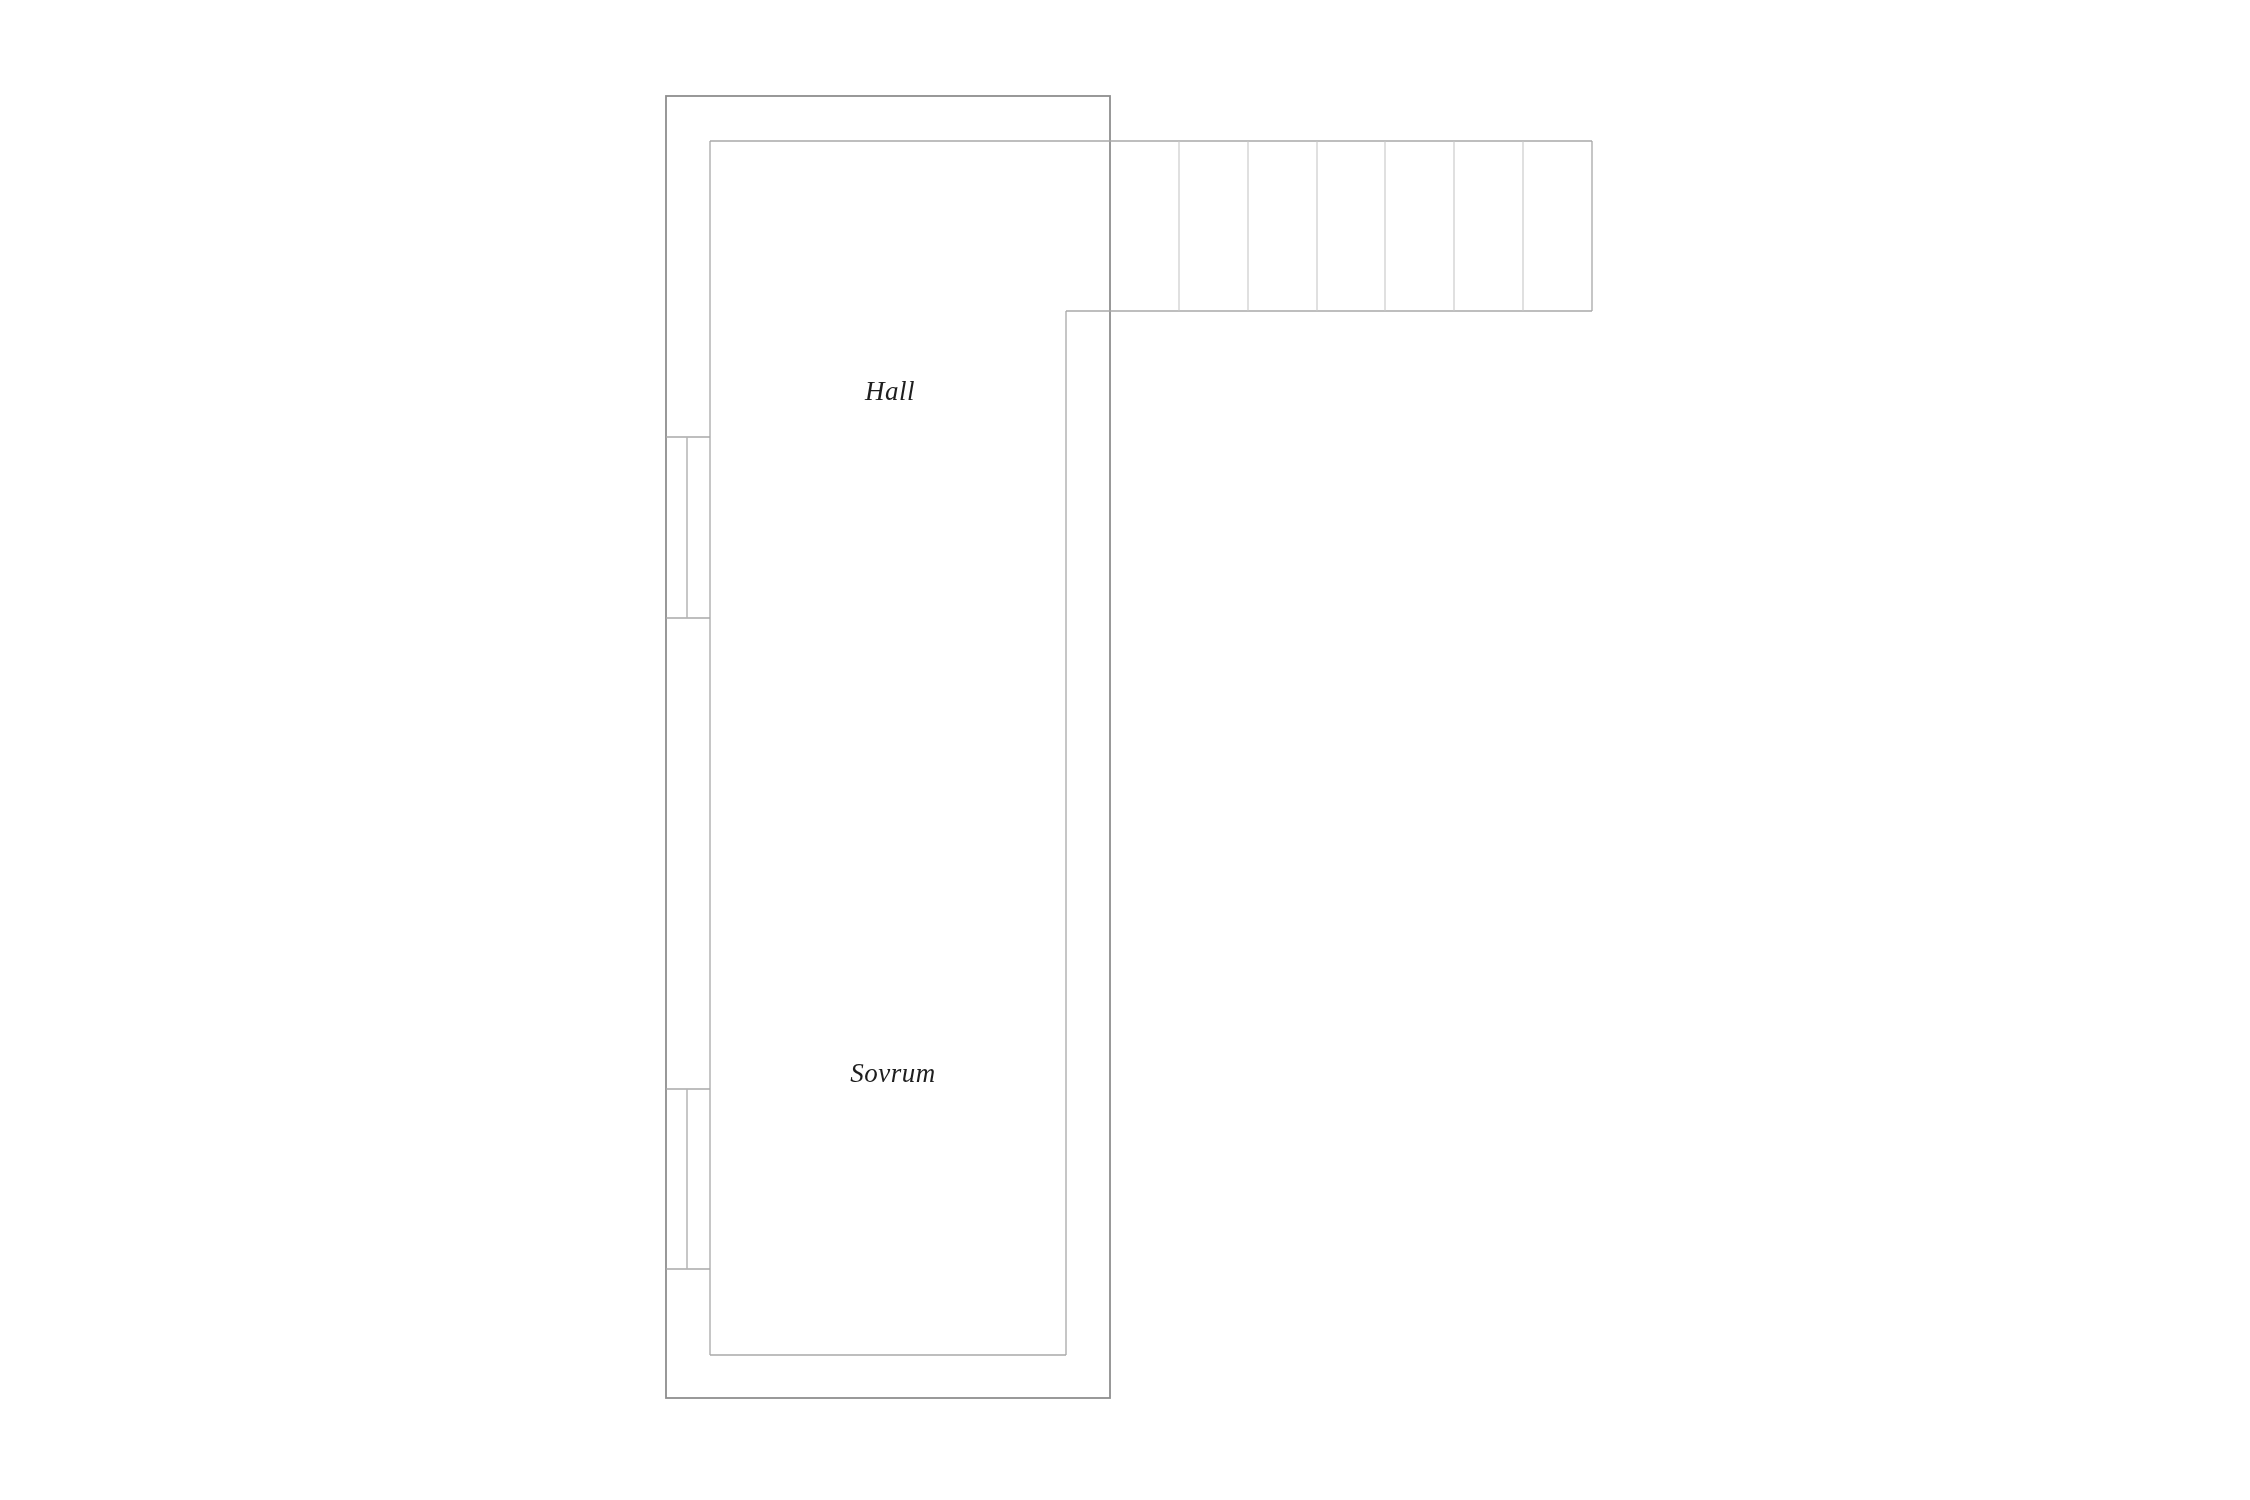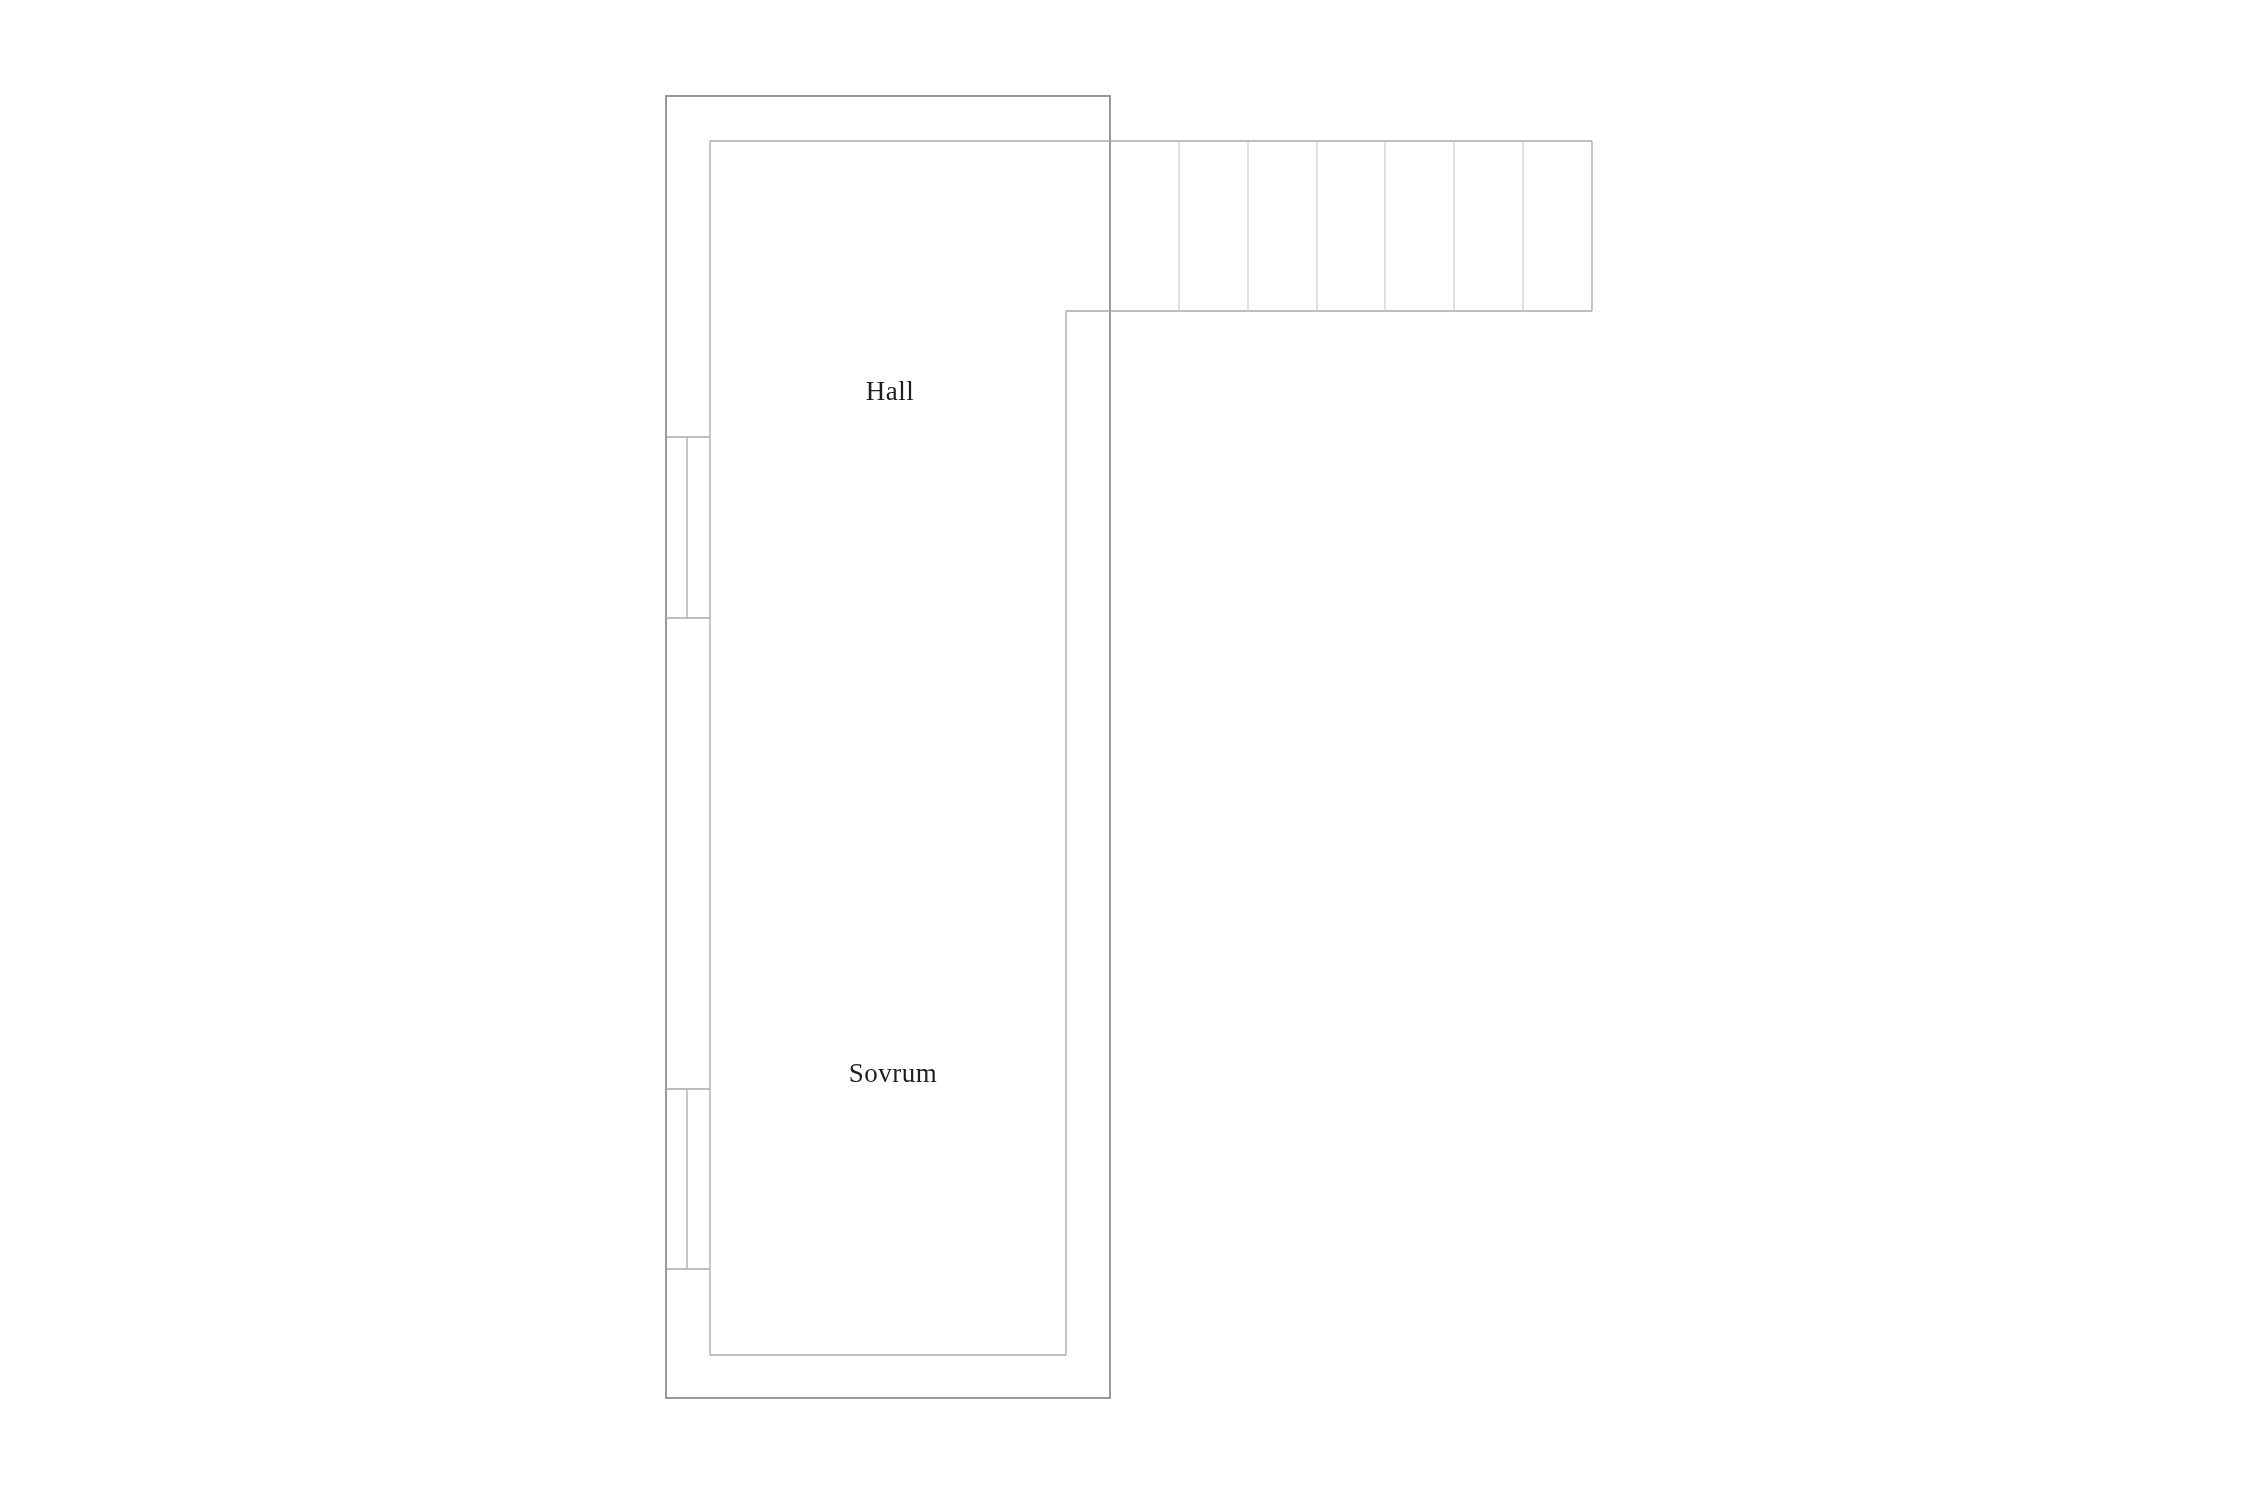--- a/index.html
+++ b/index.html
@@ -6,20 +6,21 @@
     margin: 0;
     padding: 0;
     background: #ffffff;
   }
   .canvas {
     position: relative;
     width: 2250px;
     height: 1500px;
     background: #ffffff;
     overflow: hidden;
+    font-style: italic;
   }
   svg { display: block; }
   .room-label {
     font-family: "Liberation Serif", serif;
     letter-spacing: 0.5px;
   }
 </style>
 </head>
 <body>
 

